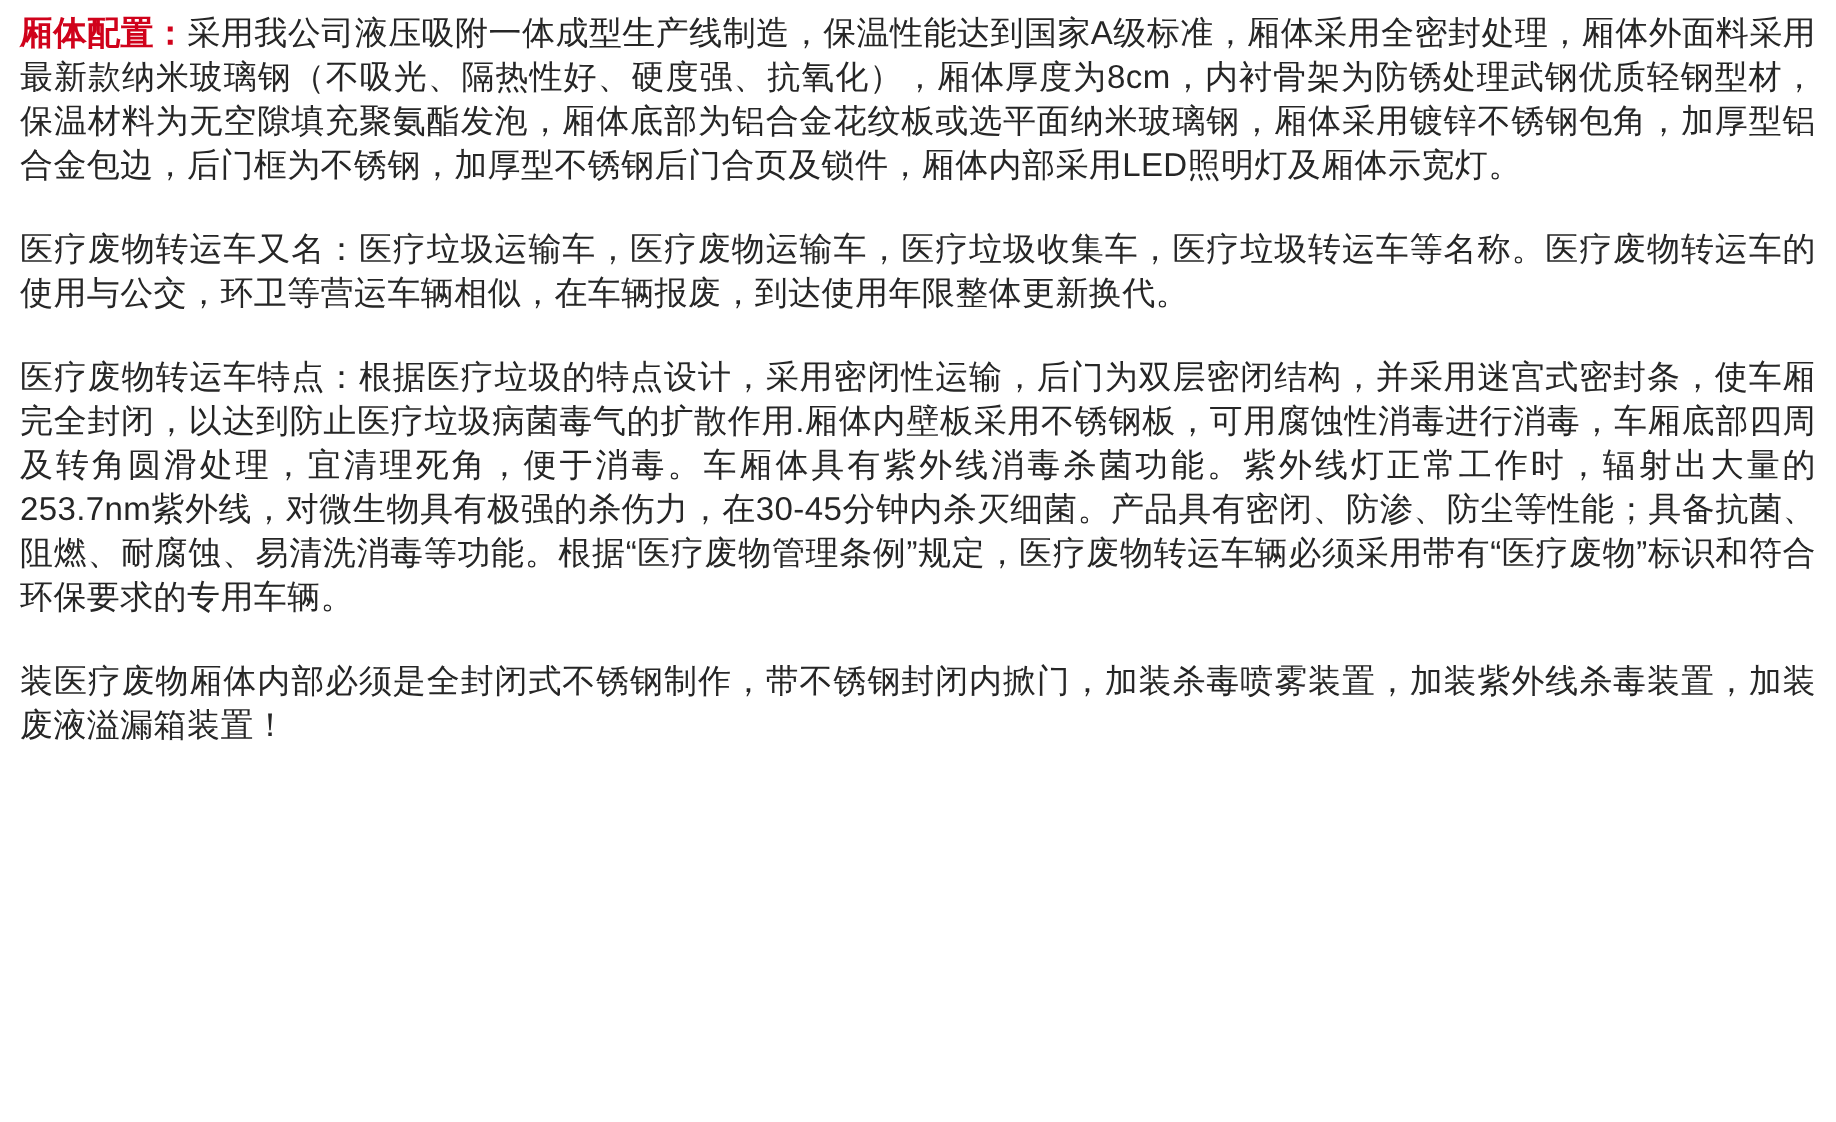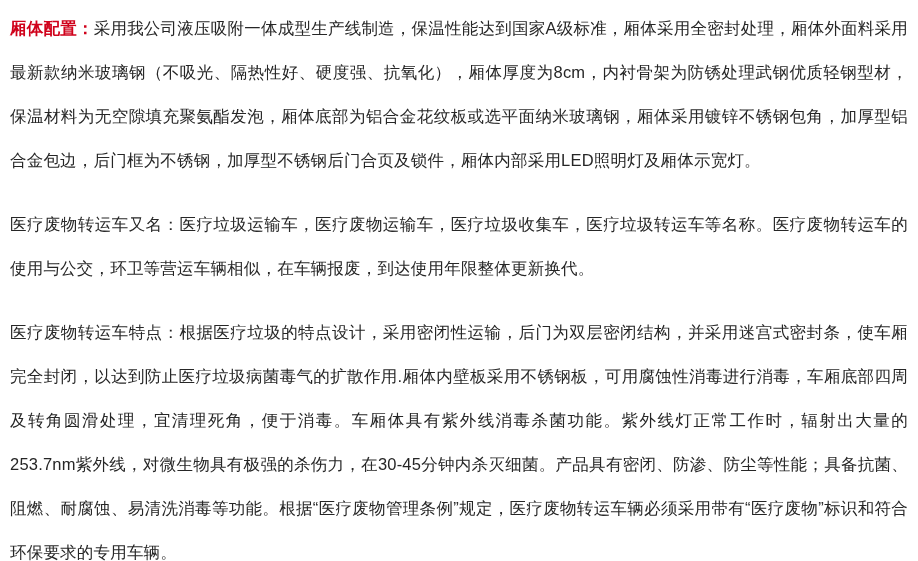--- a/index.html
+++ b/index.html
@@ -15,21 +15,21 @@
     overflow: hidden;
   }
   .page {
     box-sizing: border-box;
     width: 918px;
     height: 561px;
     padding: 6px 10px 0 10px;
   }
   .para {
     font-size: 16.5px;
-    line-height: 44px;
+    line-height: 22px;
     letter-spacing: 0.2px;
     text-align: justify;
     text-justify: inter-ideograph;
     margin: 0;
     color: #262626;
   }
   .para + .para {
     margin-top: 20px;
   }
   .lead-label {
@@ -50,14 +50,17 @@
   </p>
 
   <p class="para">
     <span class="p-body">医疗废物转运车又名：医疗垃圾运输车，医疗废物运输车，医疗垃圾收集车，医疗垃圾转运车等名称。医疗废物转运车的使用与公交，环卫等营运车辆相似，在车辆报废，到达使用年限整体更新换代。</span>
   </p>
 
   <p class="para">
     <span class="p-body">医疗废物转运车特点：根据医疗垃圾的特点设计，采用密闭性运输，后门为双层密闭结构，并采用迷宫式密封条，使车厢完全封闭，以达到防止医疗垃圾病菌毒气的扩散作用.厢体内壁板采用不锈钢板，可用腐蚀性消毒进行消毒，车厢底部四周及转角圆滑处理，宜清理死角，便于消毒。车厢体具有紫外线消毒杀菌功能。紫外线灯正常工作时，辐射出大量的253.7nm紫外线，对微生物具有极强的杀伤力，在30-45分钟内杀灭细菌。产品具有密闭、防渗、防尘等性能；具备抗菌、阻燃、耐腐蚀、易清洗消毒等功能。根据“医疗废物管理条例”规定，医疗废物转运车辆必须采用带有“医疗废物”标识和符合环保要求的专用车辆。</span>
   </p>
 
+  <p class="para">
+    <span class="p-body">装医疗废物厢体内部必须是全封闭式不锈钢制作，带不锈钢封闭内掀门，加装杀毒喷雾装置，加装紫外线杀毒装置，加装废液溢漏箱装置！</span>
+  </p>
 
 </div>
 
 </body></html>

